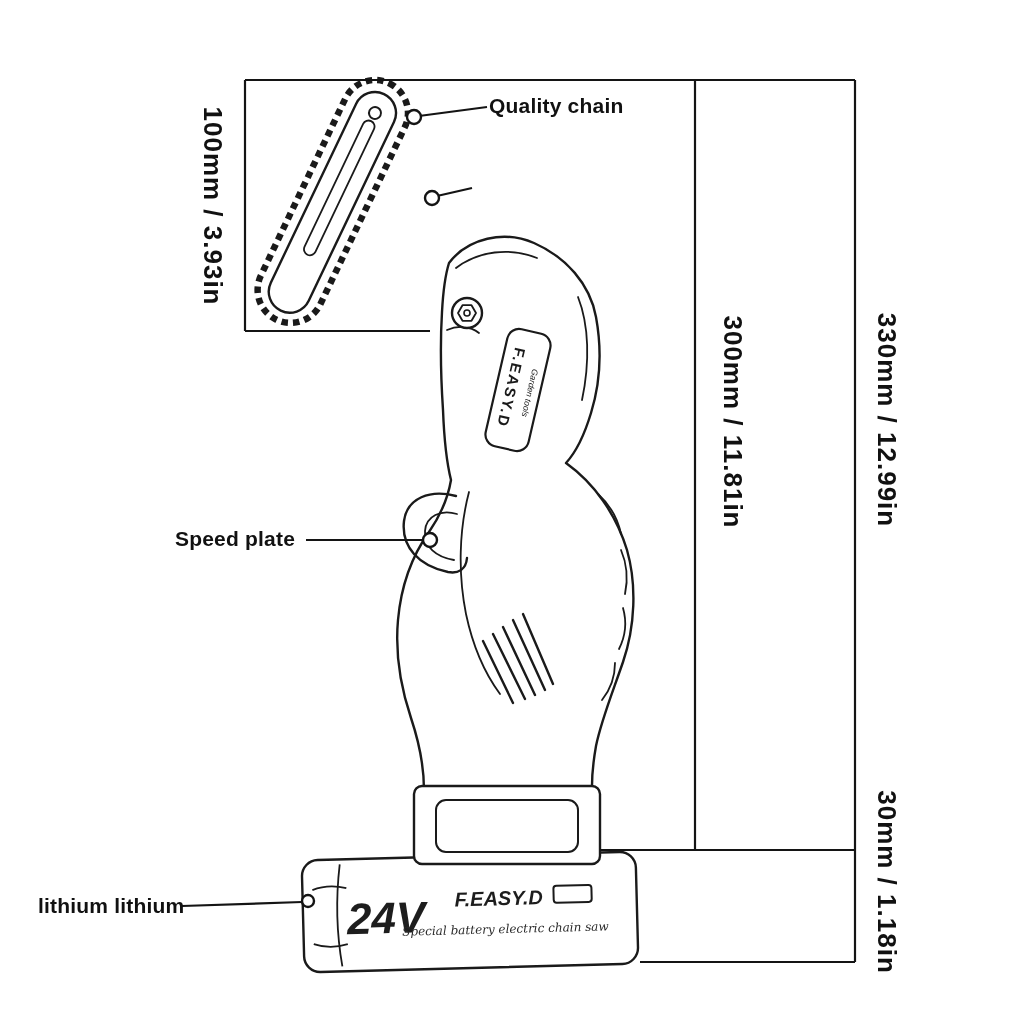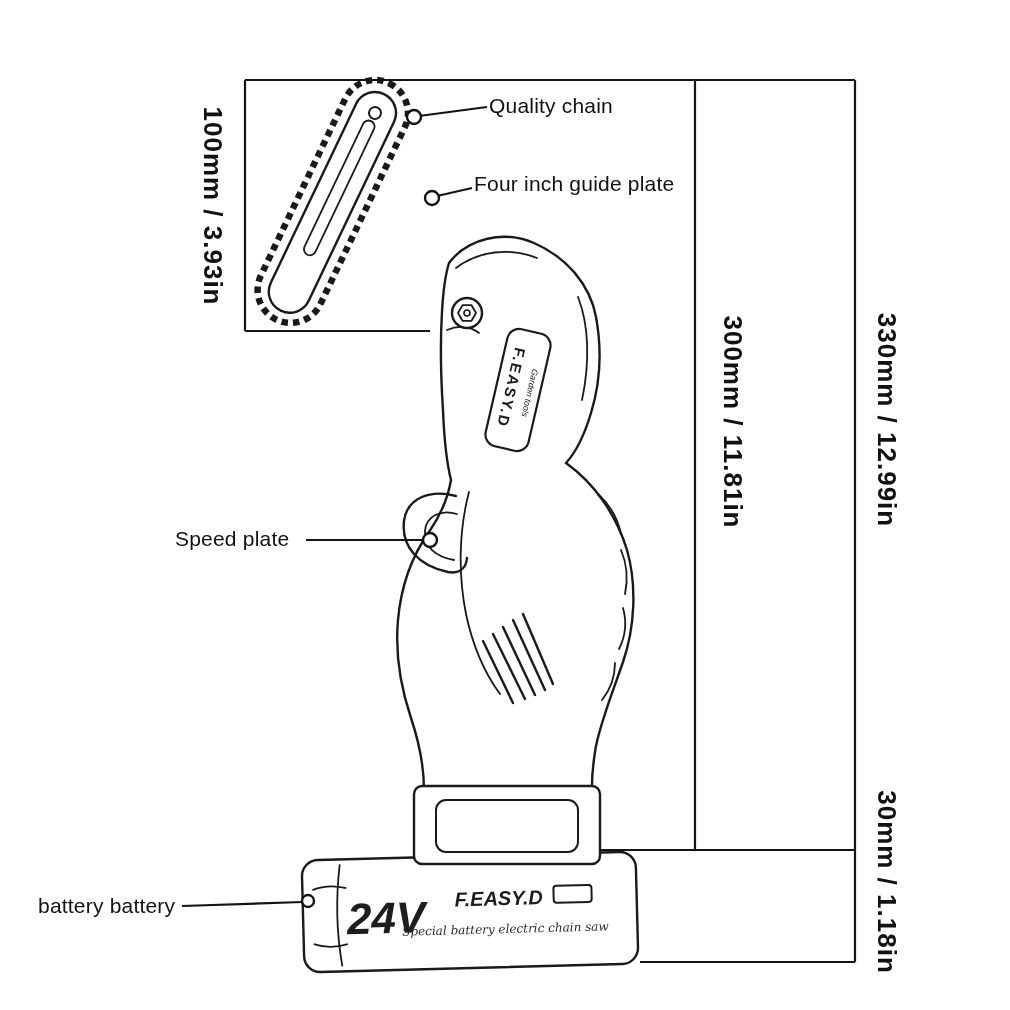--- a/index.html
+++ b/index.html
@@ -2,21 +2,21 @@
 <html><head>
 <meta charset="utf-8">
 <style>
   html,body{margin:0;padding:0;background:#ffffff;}
   .stage{
     position:relative;width:1010px;height:1010px;background:#ffffff;
     overflow:hidden;font-family:"Liberation Sans",sans-serif;color:#141414;
   }
   .stage svg{position:absolute;left:0;top:0;}
   .label{
-    position:absolute;font-weight:400;font-size:21px;white-space:nowrap;
+    position:absolute;font-weight:700;font-size:21px;white-space:nowrap;
     letter-spacing:.2px;color:#111;
   }
   .vdim{
     position:absolute;font-weight:700;font-size:26px;white-space:nowrap;
     letter-spacing:1px;color:#111;
     transform:translate(-50%,-50%) rotate(90deg);
   }
 </style>
 </head>
 <body>
@@ -112,22 +112,21 @@
     </g>
     <g fill="#ffffff" stroke="#141414" stroke-width="2.4">
       <circle cx="414" cy="117" r="7"></circle>
       <circle cx="432" cy="198" r="7"></circle>
       <circle cx="430" cy="540" r="7"></circle>
       <circle cx="308" cy="901" r="6"></circle>
     </g>
   </svg>
 
   <div class="label" style="left:489px;top:94px">Quality chain</div>
-  <div class="label" style="left:474px;top:172px">Four inch guide plate</div>
   <div class="label" style="left:175px;top:527px">Speed plate</div>
-  <div class="label" style="left:38px;top:894px">battery battery</div>
+  <div class="label" style="left:38px;top:894px">lithium lithium</div>
 
   <div class="vdim" style="left:212px;top:206px">100mm / 3.93in</div>
   <div class="vdim" style="left:732px;top:422px">300mm / 11.81in</div>
   <div class="vdim" style="left:886px;top:420px">330mm / 12.99in</div>
   <div class="vdim" style="left:886px;top:882px">30mm / 1.18in</div>
 
 </div>
 
 </body></html>

